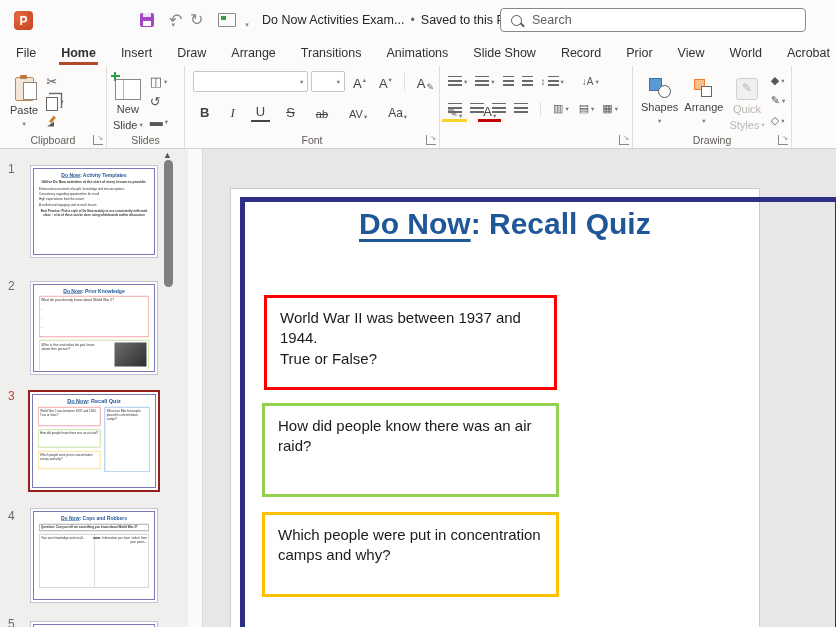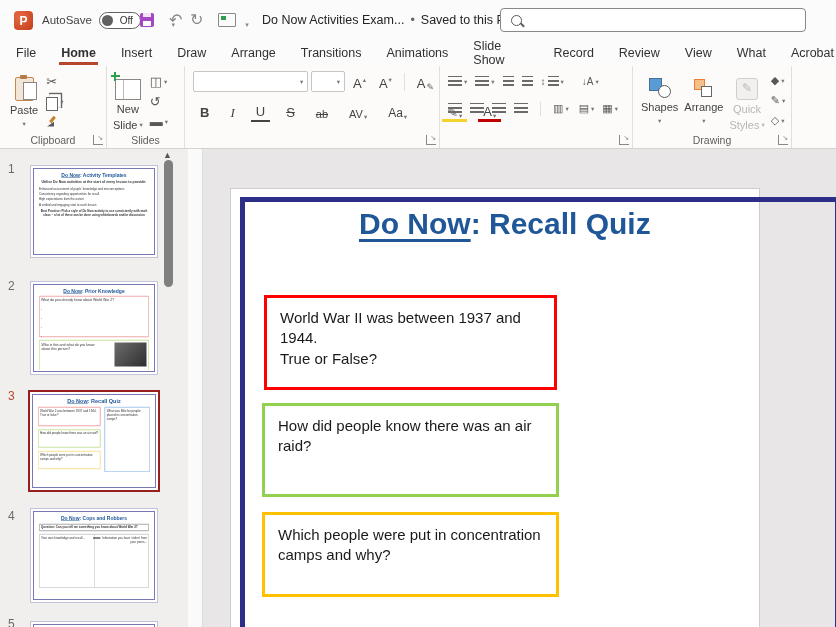--- a/index.html
+++ b/index.html
@@ -108,61 +108,55 @@
   .helmet{width:11px;height:10px;background:#111;border-radius:6px 6px 2px 2px;position:relative;}
   .helmet::after{content:"";position:absolute;left:-2px;bottom:0;width:15px;height:2px;background:#111;border-radius:1px;}
   .robber{width:11px;height:11px;background:#111;border-radius:50%;position:relative;}
   .robber::after{content:"";position:absolute;left:1px;top:4px;width:9px;height:2.5px;background:#fff;border-radius:1px;}
 </style>
 </head>
 <body>
 
 <div class="titlebar">
   <div class="ppt-icon">P</div>
-  <div class="autosave">
-    <span>AutoSave</span>
-    <span class="toggle">
-      <span class="knob"></span>
-      <span>Off</span>
-    </span>
-  </div>
   <div class="qat">
     <span class="ic-save"></span>
     <span class="row">
       <span class="qglyph">↶</span>
       <span class="qchev">▾</span>
     </span>
     <span class="qglyph">↻</span>
     <span class="ic-monitor"></span>
     <span class="qchev" style="margin:10px 0 0 -6px;">▾</span>
   </div>
   <div class="docname">
     <span>Do Now Activities Exam...</span>
     <span class="dot">•</span>
     <span>Saved to this PC</span>
     <span class="qchev" style="margin:6px 0 0 -2px;">▾</span>
   </div>
   <div class="searchbox">
     <span class="ic-search"></span>
+    <input placeholder="Search" style="">
   </div>
 </div>
 
 <div class="menubar">
   <span class="mtab">File</span>
   <span class="mtab active">Home</span>
   <span class="mtab">Insert</span>
   <span class="mtab">Draw</span>
   <span class="mtab">Arrange</span>
   <span class="mtab">Transitions</span>
   <span class="mtab">Animations</span>
   <span class="mtab">Slide Show</span>
   <span class="mtab">Record</span>
-  <span class="mtab">Review</span>
+  <span class="mtab">Prior</span>
   <span class="mtab">View</span>
-  <span class="mtab">What</span>
+  <span class="mtab">World</span>
   <span class="mtab">Acrobat</span>
 </div>
 
 <div class="ribbon">
 
   <div class="rgroup" style="width:107px;">
     <div class="row" style="padding:4px 0 0 10px;gap:8px;align-items:flex-start;">
       <div class="bigbtn">
         <span class="ic-paste">
             <span class="board"></span>
@@ -257,20 +251,21 @@
       <span class="vdiv" style="height:18px;margin-top:0;"></span>
       <span class="fbtn ubar-y">
           <span class="gi">✎</span>
           <span class="chev">▾</span>
         </span>
       <span class="fbtn ubar-r">
           <span>A</span>
           <span class="chev">▾</span>
         </span>
     </div>
+    <span class="glabel">Font</span>
     <span class="launcher">↘</span>
   </div>
 
   <div class="rgroup" style="width:193px;">
     <div class="row" style="padding:6px 0 0 8px;gap:8px;">
       <span class="mini">
           <span class="ic-lines"></span>
           <span class="chev">▾</span>
         </span>
       <span class="mini">

